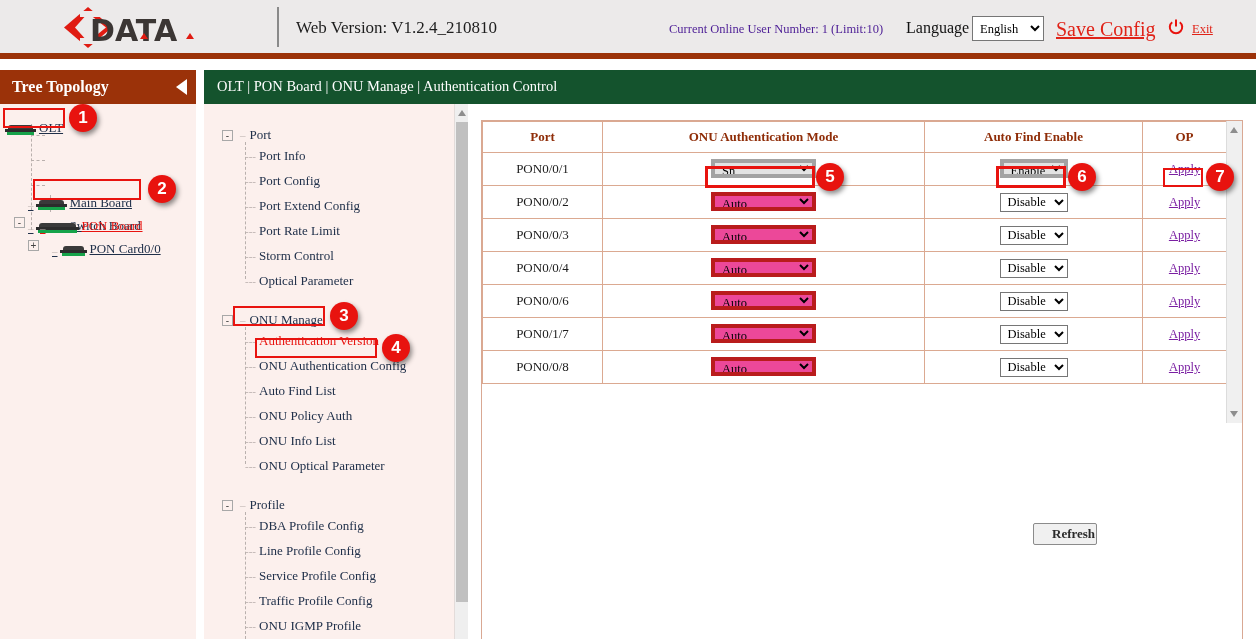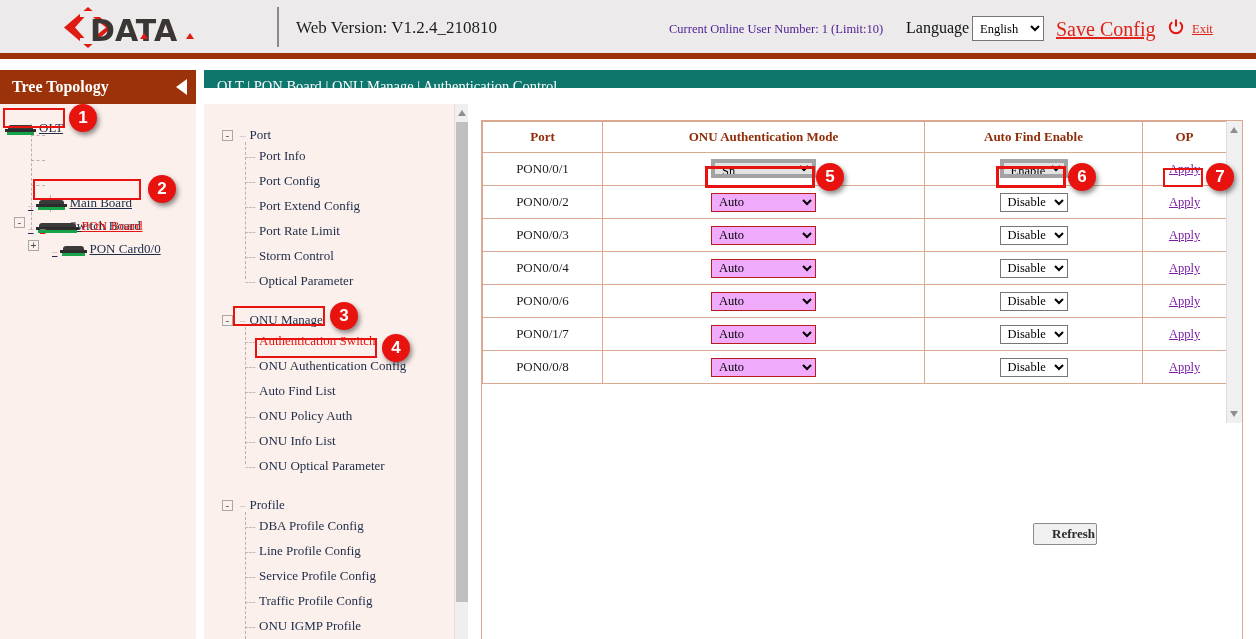--- a/index.html
+++ b/index.html
@@ -146,22 +146,22 @@
   }
 
   
   .content {
     position: absolute; left: 204px; top: 70px;
     width: 1052px; height: 569px;
     background: #ffffff;
   }
   .breadcrumb-bar {
     position: absolute; left: 0; top: 0;
-    width: 1052px; height: 18px;
-    background: #0f766e;
+    width: 1052px; height: 34px;
+    background: #14532d;
     padding-left: 16px;
   }
   .breadcrumb {
     position: absolute; left: 13px; top: 8px;
     font-size: 14.5px; color: #ffffff;
   }
 
   
   .menu-panel {
     position: absolute; left: 0; top: 34px;
@@ -224,22 +224,22 @@
   }
   .col-port { width: 120px; }
   .col-mode { width: 322px; }
   .col-auto { width: 218px; }
   .col-op   { width: 84px; }
 
   .sel-mode {
     width: 105px; height: 19px;
     font-size: 12.5px;
     font-family: "Liberation Serif", serif;
-    border: 1px solid #b91c1c;
-    background: #f0abfc;
+    border: 4px solid #b91c1c;
+    background: #ec4899;
     padding-left: 3px;
   }
   .sel-auto {
     width: 68px; height: 19px;
     font-size: 12.5px;
     font-family: "Liberation Serif", serif;
     border: 1px solid #767676;
     background: #ffffff;
     padding-left: 3px;
   }
@@ -435,21 +435,21 @@
     </div>
 
     <div class="expander" style="left:18px; top:211px;">-</div>
     <div class="mnode" style="left:36px; top:206px;">
       <span style="color:#b9b0ad;font-size:11px;margin-right:4px;">–</span>
       <span>ONU Manage</span>
     </div>
     <div class="tline" style="left:41px; top:223px; height:137px;"></div>
     <div class="mnode sel" style="left:41px; top:227px;">
       <span style="color:#b9b0ad;font-size:11px;margin-right:3px;">---</span>
-      <span>Authentication Switch</span>
+      <span>Authentication Version</span>
     </div>
     <div class="mnode" style="left:41px; top:252px;">
       <span style="color:#b9b0ad;font-size:11px;margin-right:3px;">---</span>
       <span>ONU Authentication Config</span>
     </div>
     <div class="mnode" style="left:41px; top:277px;">
       <span style="color:#b9b0ad;font-size:11px;margin-right:3px;">---</span>
       <span>Auto Find List</span>
     </div>
     <div class="mnode" style="left:41px; top:302px;">

